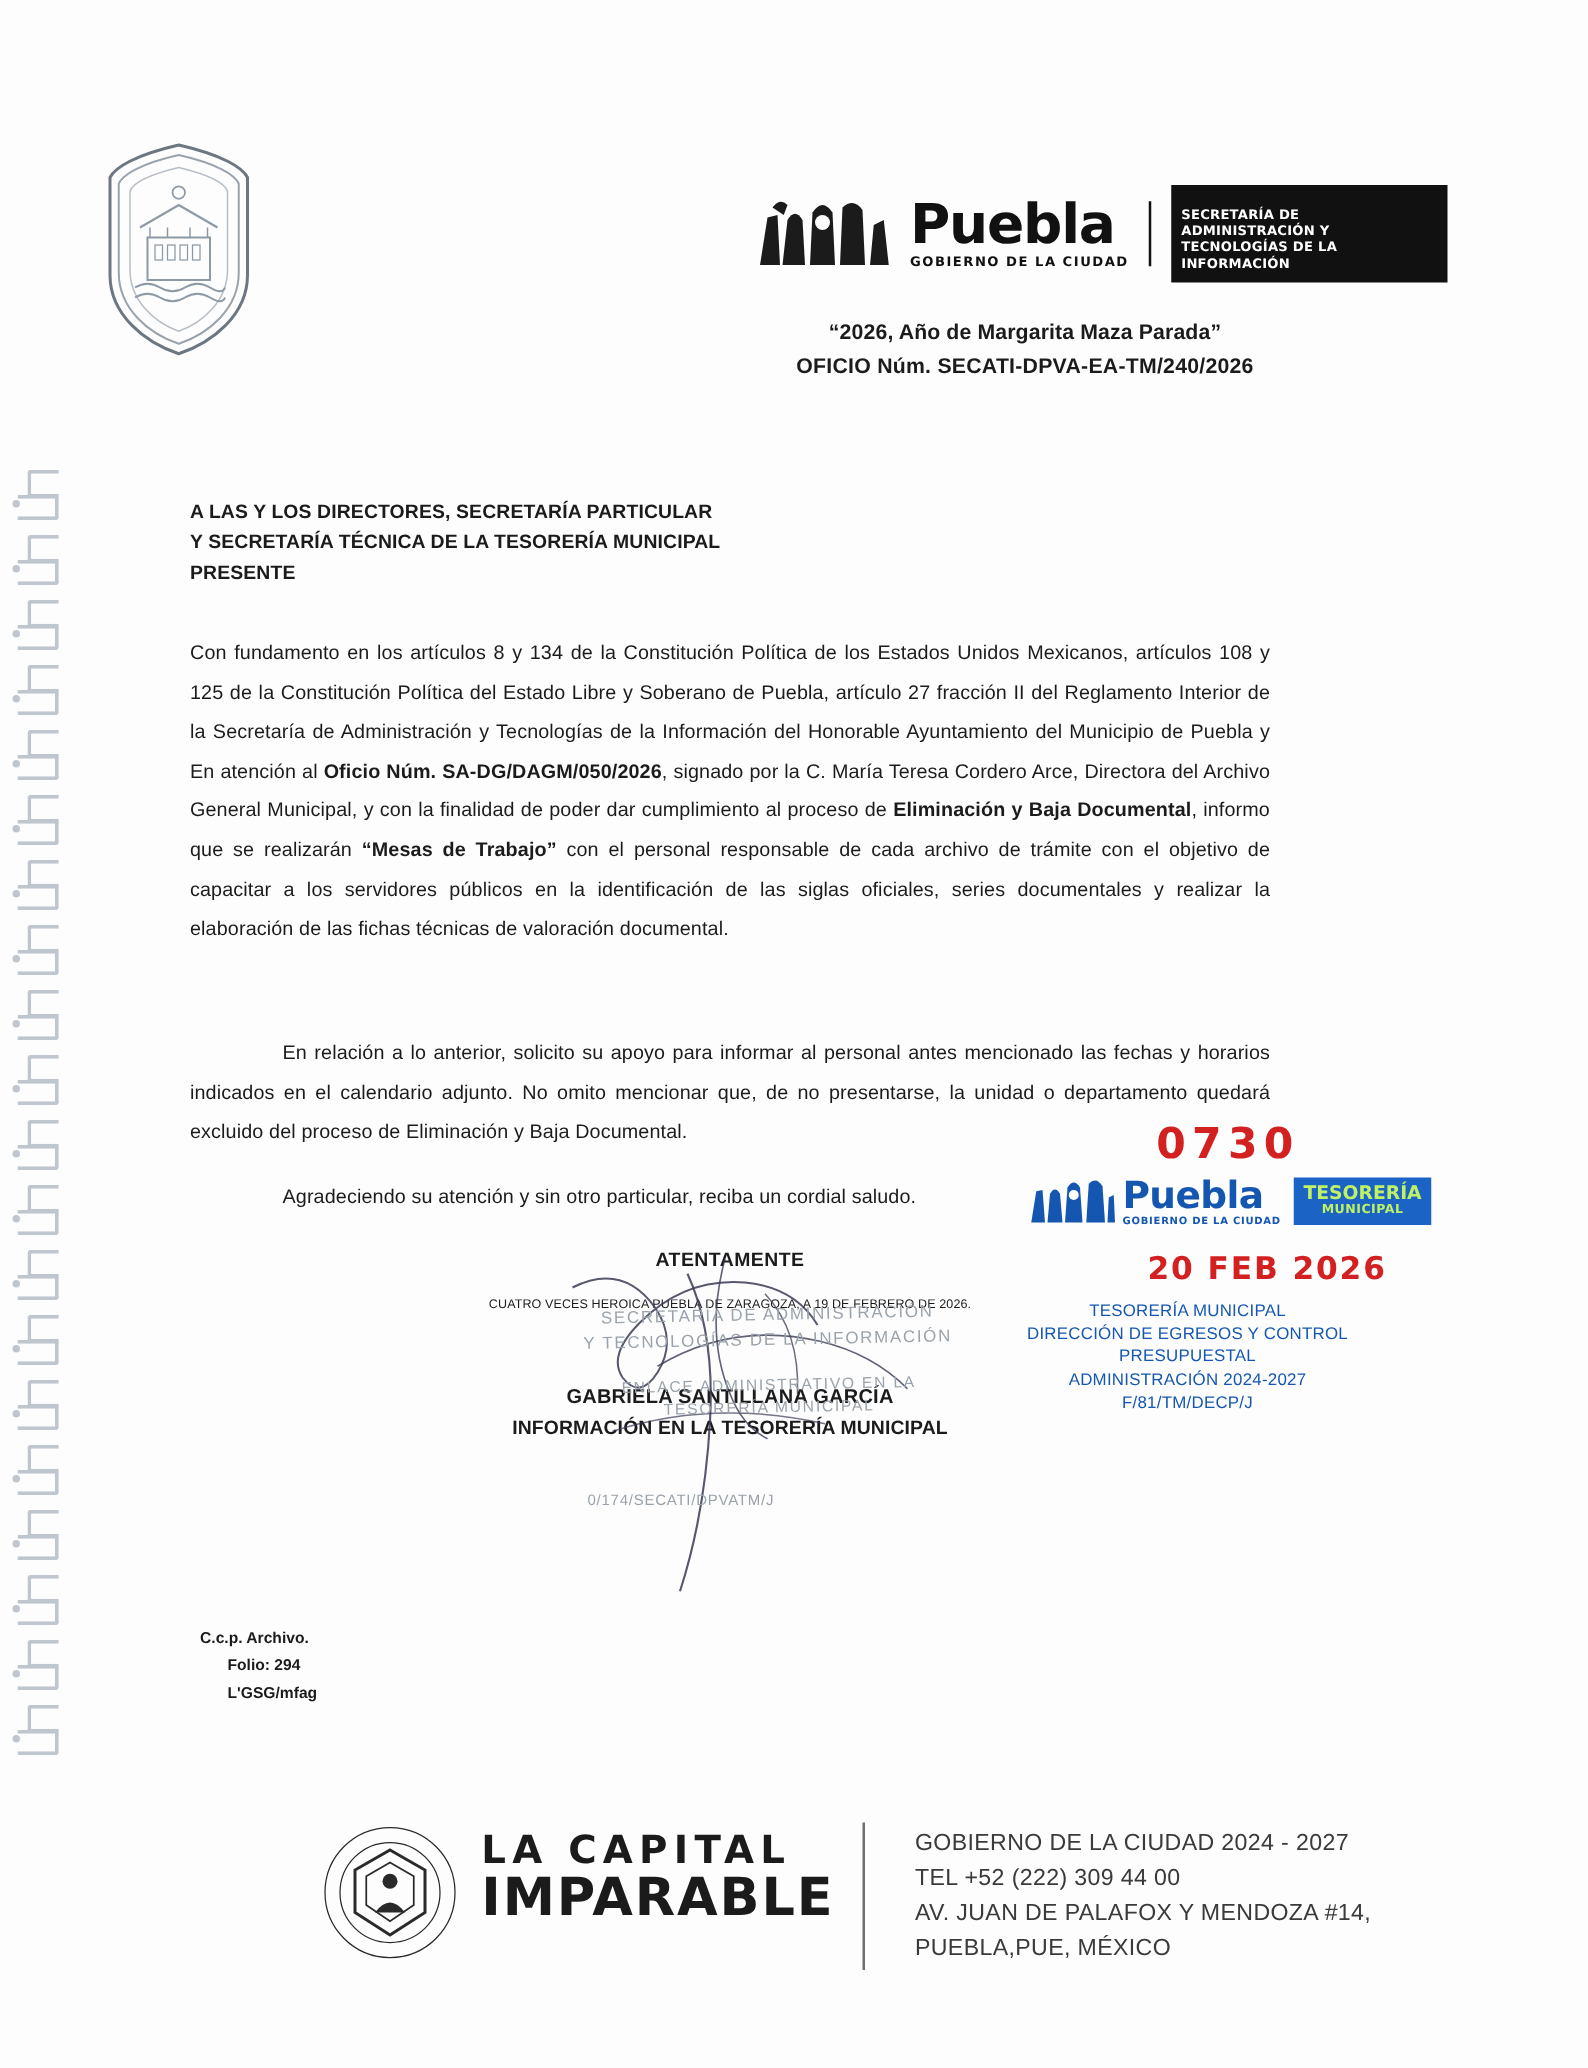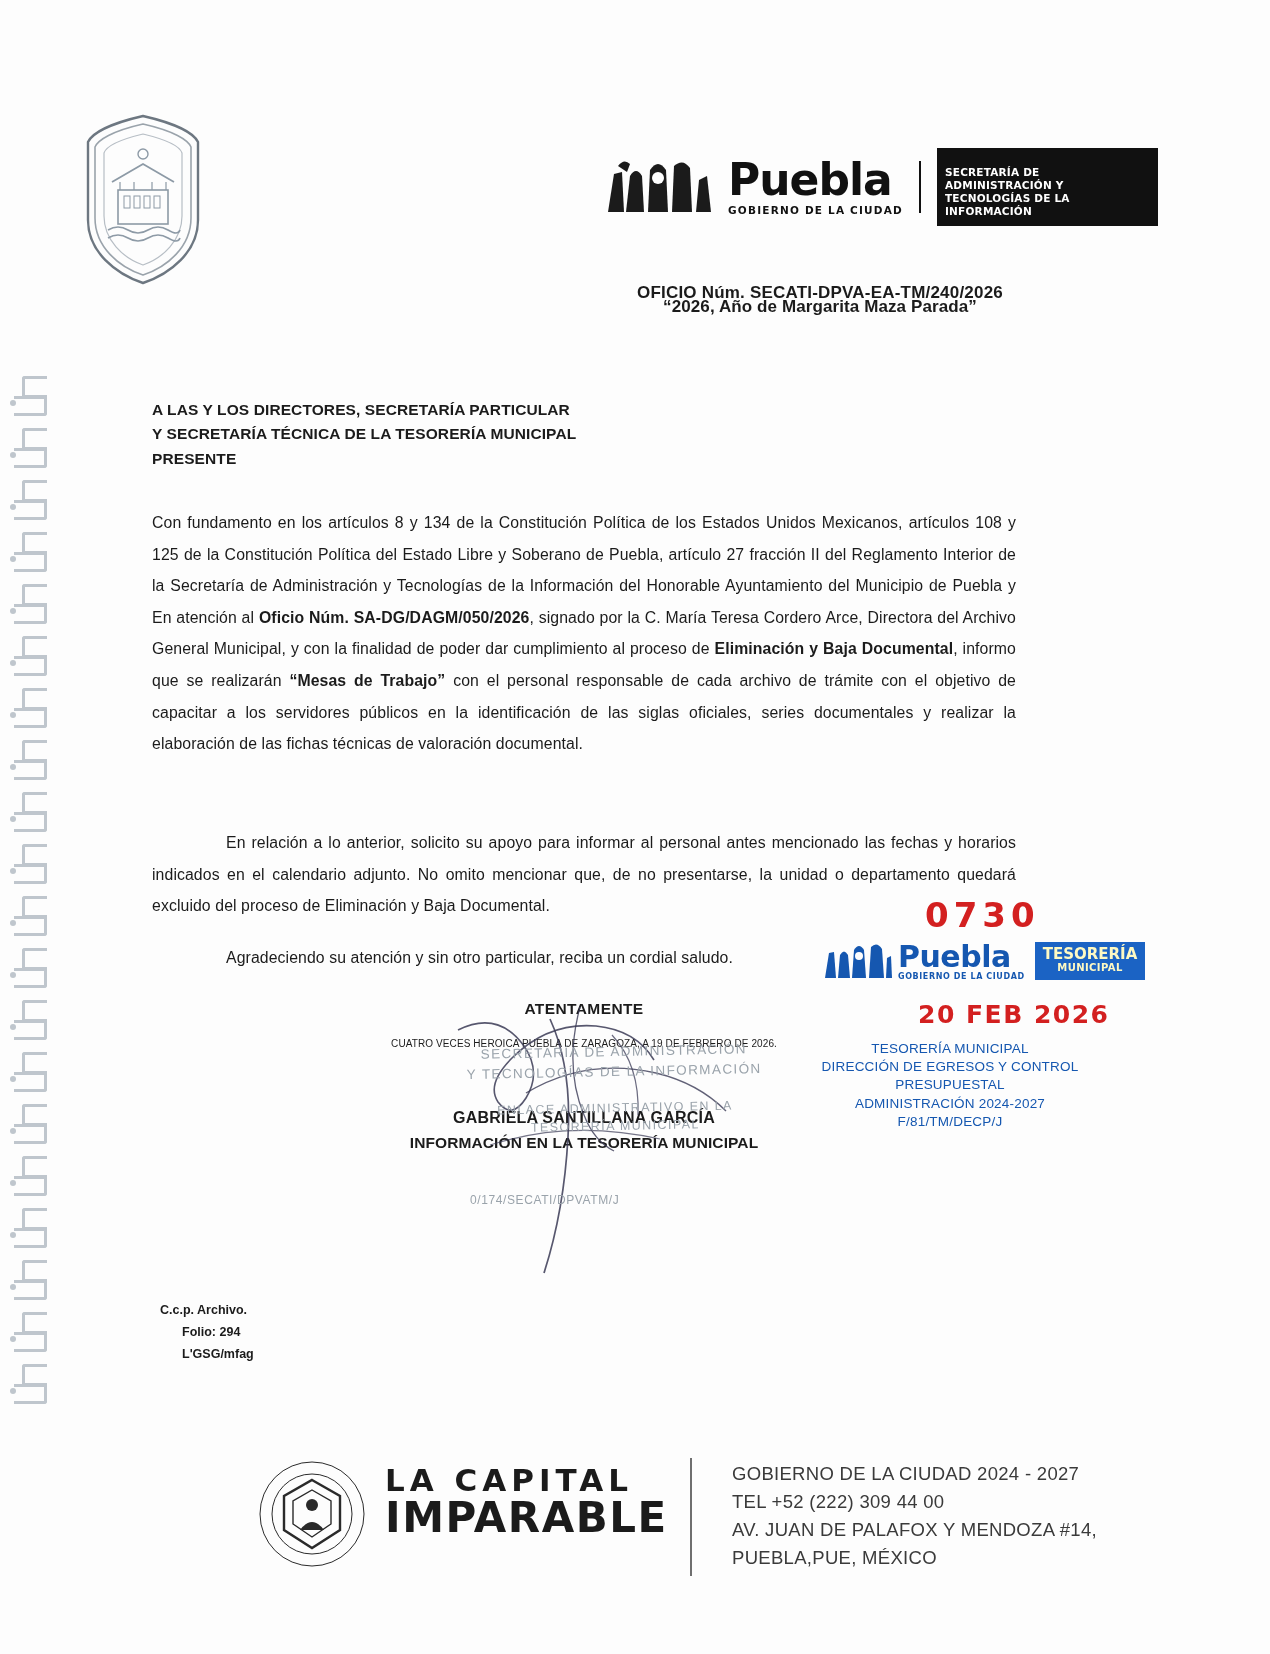--- a/index.html
+++ b/index.html
@@ -118,21 +118,20 @@
 
   .lema {
     position: absolute;
     top: 256px;
     left: 520px;
     width: 600px;
     text-align: center;
     font-weight: bold;
     font-size: 17px;
     letter-spacing: .1px;
-    margin-top: 41px;
   }
   .oficio-num {
     position: absolute;
     top: 283px;
     left: 520px;
     width: 600px;
     text-align: center;
     font-weight: bold;
     font-size: 17px;
     letter-spacing: .2px;
@@ -265,21 +264,21 @@
   }
   .stamp-sub {
     font-family: "DejaVu Sans", sans-serif;
     font-size: 8px;
     font-weight: bold;
     letter-spacing: .6px;
     color: #1557b0;
   }
   .stamp-teso {
     background: #1b63c4;
-    color: #fef9c3;
+    color: #bef264;
     font-weight: bold;
     font-size: 15px;
     line-height: 1.05;
     padding: 5px 8px 6px 8px;
     text-align: center;
     font-family: "DejaVu Sans", sans-serif;
     margin-left: 4px;
   }
   .stamp-teso .small { font-size: 10px; letter-spacing: .4px; }
 

